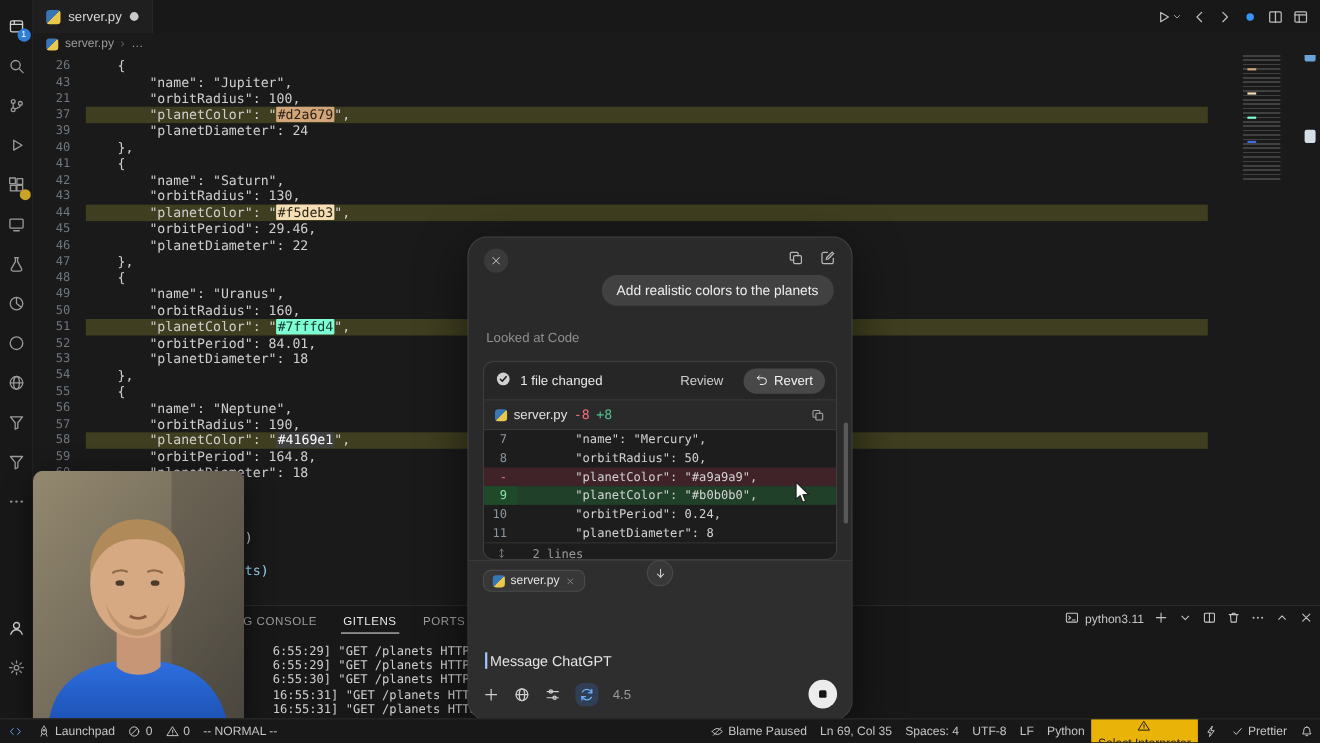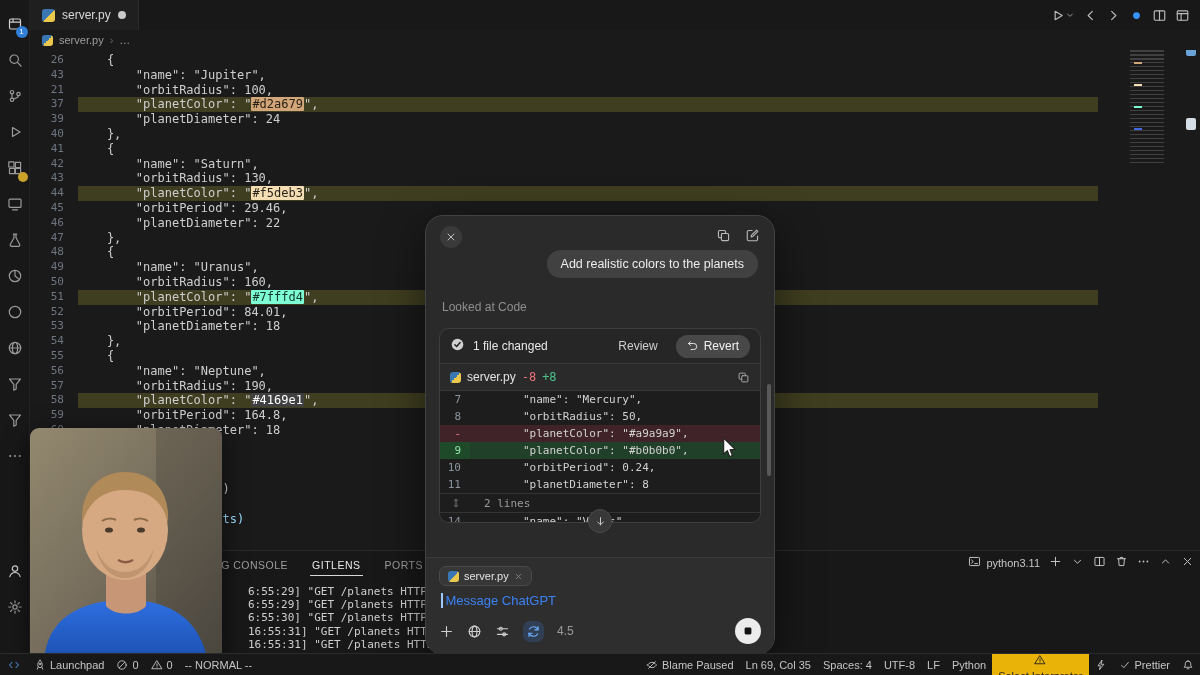--- a/index.html
+++ b/index.html
@@ -120,21 +120,21 @@
   .down-btn { position:absolute; left:50%; transform:translateX(-50%); top:293px; width:24px; height:24px;
     border-radius:50%; background:#383838; border:1px solid #4a4a4a; color:#cfcfcf;
     display:flex; align-items:center; justify-content:center; z-index:3; }
   .scroll-thumb { position:absolute; right:3px; top:168px; width:4px; height:92px; background:#585858; border-radius:2px; }
 
   .composer { margin-top:auto; border-top:1px solid #3a3a3a; background:#2e2e2e;
     border-radius:0 0 17px 17px; padding:8px 13px 10px; display:flex; flex-direction:column; gap:6px; }
   .chip { display:inline-flex; align-items:center; gap:5px; border:1px solid #4a4a4a; background:#373737;
     border-radius:7px; padding:3px 8px; font-size:11px; color:#e3e3e3; width:fit-content; }
   .chip .x { color:#9a9a9a; display:flex; }
-  .composer-input { display:flex; align-items:center; gap:3px; font-size:13px; color:#3b82f6; padding:1px 2px; }
+  .composer-input { display:flex; align-items:center; gap:3px; font-size:13px; color:#e5e5e5; padding:1px 2px;margin-top:48px; }
   .caret { width:1.5px; height:15px; background:#9ecbff; }
   .composer-row { display:flex; align-items:center; gap:13px; margin-top:3px; color:#cfcfcf; }
   .c-tool { display:flex; align-items:center; }
   .voice-pill { background:rgba(66,133,244,.20); border-radius:7px; padding:3px; color:#6db2ff; display:flex; }
   .model { color:#9a9a9a; font-size:12px; }
   .stop-btn { margin-left:auto; width:26px; height:26px; border-radius:50%; background:#ececec;
     display:flex; align-items:center; justify-content:center; }
 
   .mouse-cursor { position:absolute; left:722px; top:437px; z-index:100; }
 </style>

